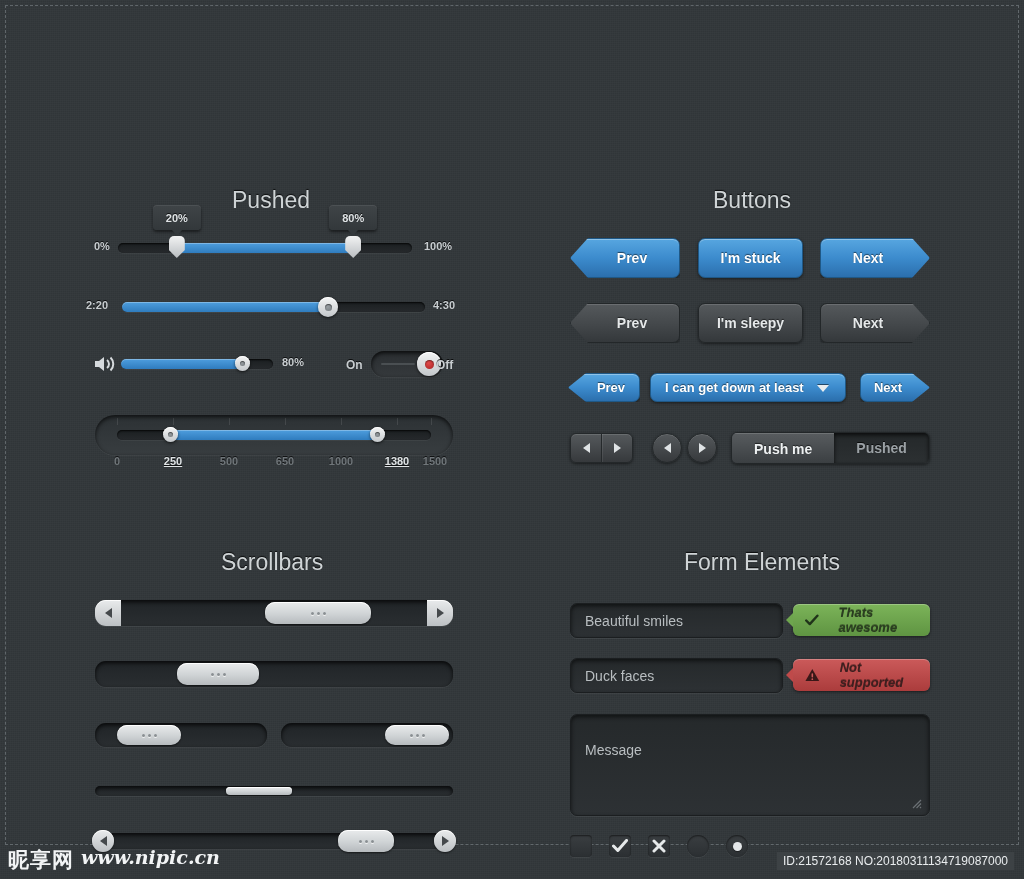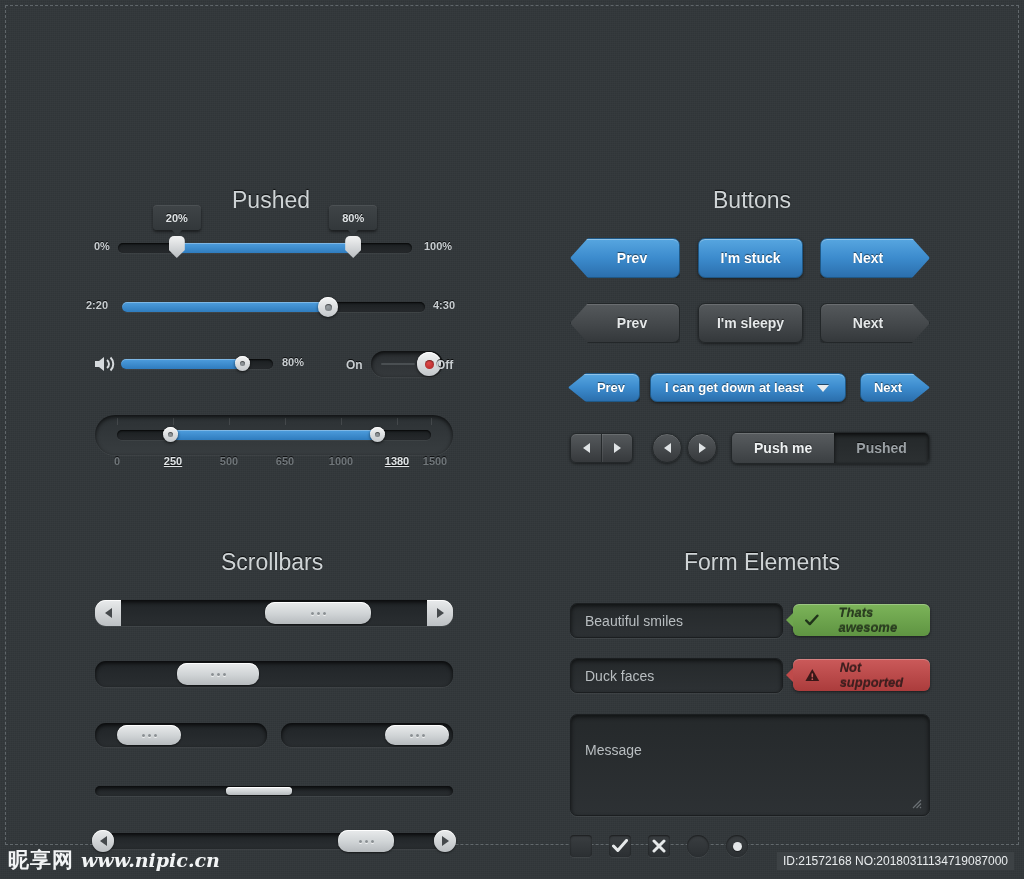--- a/index.html
+++ b/index.html
@@ -203,21 +203,21 @@
   }
   .tri-l { width: 0; height: 0; border-top: 5px solid transparent; border-bottom: 5px solid transparent; border-right: 7px solid #dfe3e5; }
   .tri-r { width: 0; height: 0; border-top: 5px solid transparent; border-bottom: 5px solid transparent; border-left: 7px solid #dfe3e5; }
 
   .seg {
     position: absolute; height: 32px; border-radius: 6px; display: flex;
     border: 1px solid #222628; overflow: hidden;
     box-shadow: 0 1px 3px rgba(0,0,0,.5);
   }
   .seg .s1 {
-    padding: 0 22px; display: flex; align-items: center; justify-content: center;
+    padding: 8px 22px; display: flex; align-items: flex-start; justify-content: center;
     font-size: 14px; font-weight: bold; color: #eef1f2; cursor: pointer;
     background: linear-gradient(180deg,#585c5f,#3b3f42);
     box-shadow: inset 0 1px 0 rgba(255,255,255,.14);
     text-shadow: 0 -1px 1px rgba(0,0,0,.6);
   }
   .seg .s2 {
     padding: 0 22px; display: flex; align-items: center; justify-content: center;
     font-size: 14px; font-weight: bold; color: #9ba1a5; cursor: pointer;
     background: linear-gradient(180deg,#24282a,#2c3032);
     box-shadow: inset 0 2px 4px rgba(0,0,0,.75);
@@ -289,21 +289,21 @@
   }
   .rdo {
     position: absolute; width: 22px; height: 22px; border-radius: 50%;
     background: linear-gradient(180deg,#3a3e41,#2b2f32);
     box-shadow: inset 0 1px 2px rgba(0,0,0,.6), 0 1px 0 rgba(255,255,255,.07);
     display: flex; align-items: center; justify-content: center; cursor: pointer;
   }
   .rdo .dot { width: 9px; height: 9px; border-radius: 50%; background: #e4e7e9; box-shadow: 0 1px 1px rgba(0,0,0,.4); }
 
   
-  .wm { position: absolute; left: 8px; bottom: 5px; display: flex; align-items: center; gap: 7px; }
+  .wm { position: absolute; left: 8px; bottom: 5px; display: flex; align-items: flex-start; gap: 7px; }
   .wm-logo {
     font-family: "DejaVu Sans", sans-serif; font-weight: bold; font-size: 21px;
     color: #f2f4f5; background: transparent; letter-spacing: 1px;
   }
   .wm-url { font-family: "DejaVu Serif", serif; font-style: italic; font-weight: bold; font-size: 19px; color: #f2f4f5; }
   .idbox {
     position: absolute; right: 10px; bottom: 9px;
     font-size: 12px; color: #e9ecee; background: #3d4245; padding: 2px 6px;
     font-family: "Liberation Sans", sans-serif;
   }

